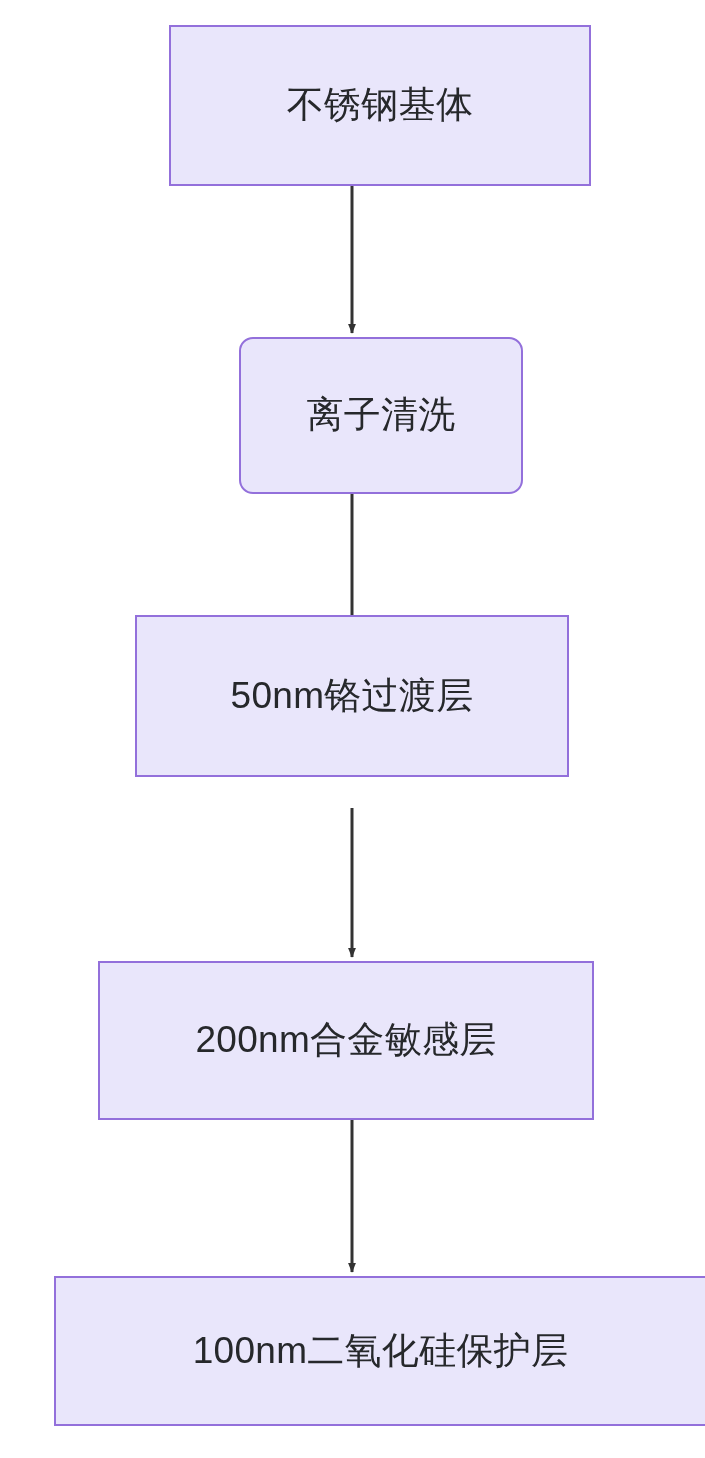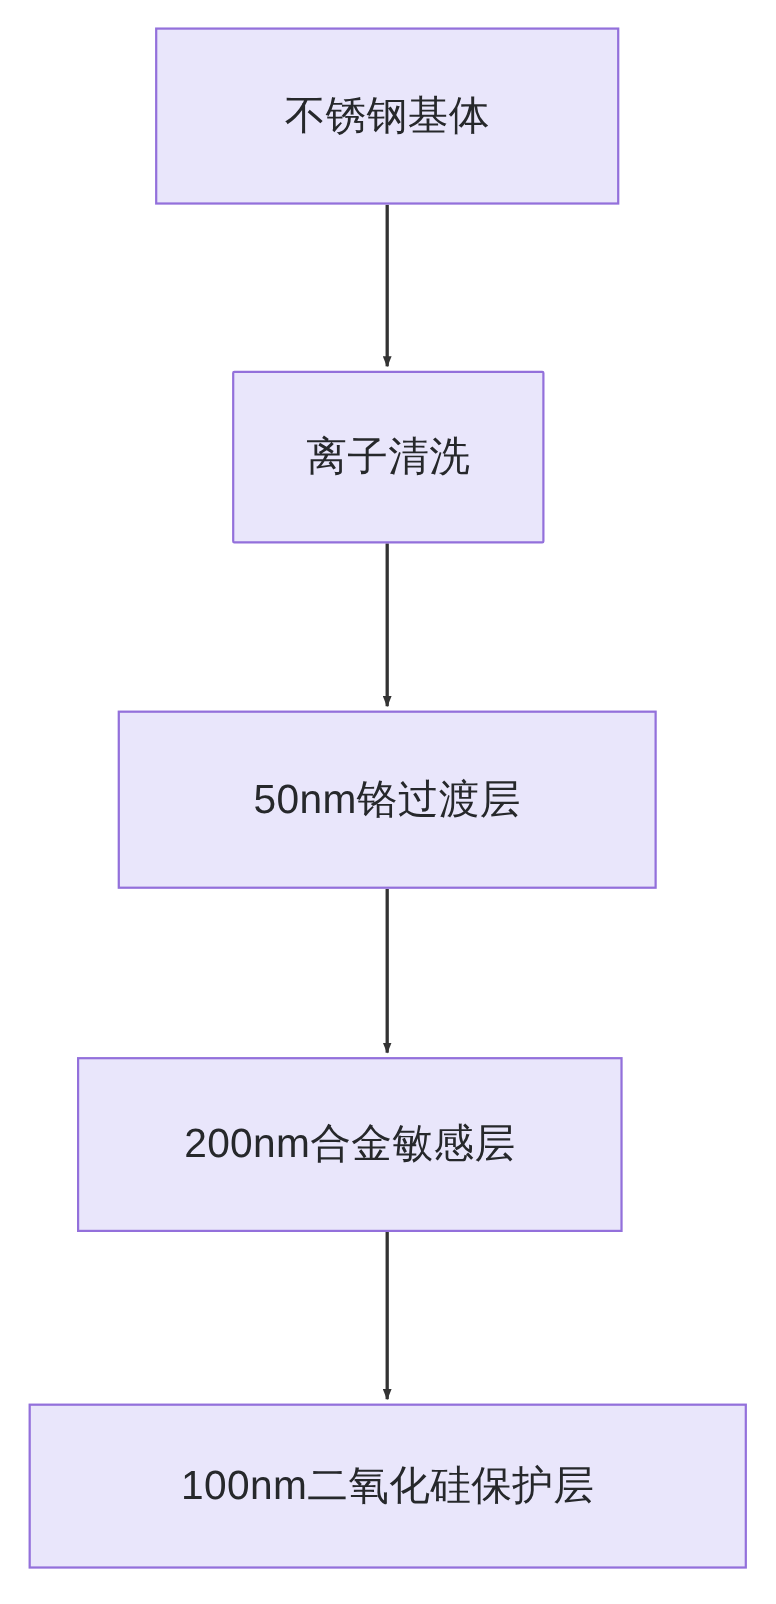--- a/index.html
+++ b/index.html
@@ -28,37 +28,38 @@
   }
   .node {
     position: absolute;
     box-sizing: border-box;
     background: #e9e6fb;
     border: 2.4px solid #9370db;
     display: flex;
     align-items: center;
     justify-content: center;
     text-align: center;
+    margin-left: 28px;
   }
   .node.rounded {
-    border-radius: 2px;
+    border-radius: 14px;
   }
   .node-label {
     color: #26282b;
     font-size: 37px;
     line-height: 1.2;
     letter-spacing: 0.3px;
     font-weight: 400;
     white-space: nowrap;
   }
 
   
   #node-0 { left: 141px; top: 25px;   width: 422px; height: 161px; }
   #node-1 { left: 211px; top: 337px;  width: 284px; height: 157px; }
-  #node-2 { left: 107px; top: 646px;  width: 490px; height: 162px; }
+  #node-2 { left: 107px; top: 615px;  width: 434px; height: 162px; }
   #node-3 { left: 70px;  top: 961px;  width: 496px; height: 159px; }
   #node-4 { left: 26px;  top: 1276px; width: 653px; height: 150px; }
 </style>
 </head>
 <body>
 
 <div id="flowchart">
 
   <svg id="edge-layer" width="705" height="1458" viewBox="0 0 705 1458" xmlns="http://www.w3.org/2000/svg">
     <defs>

